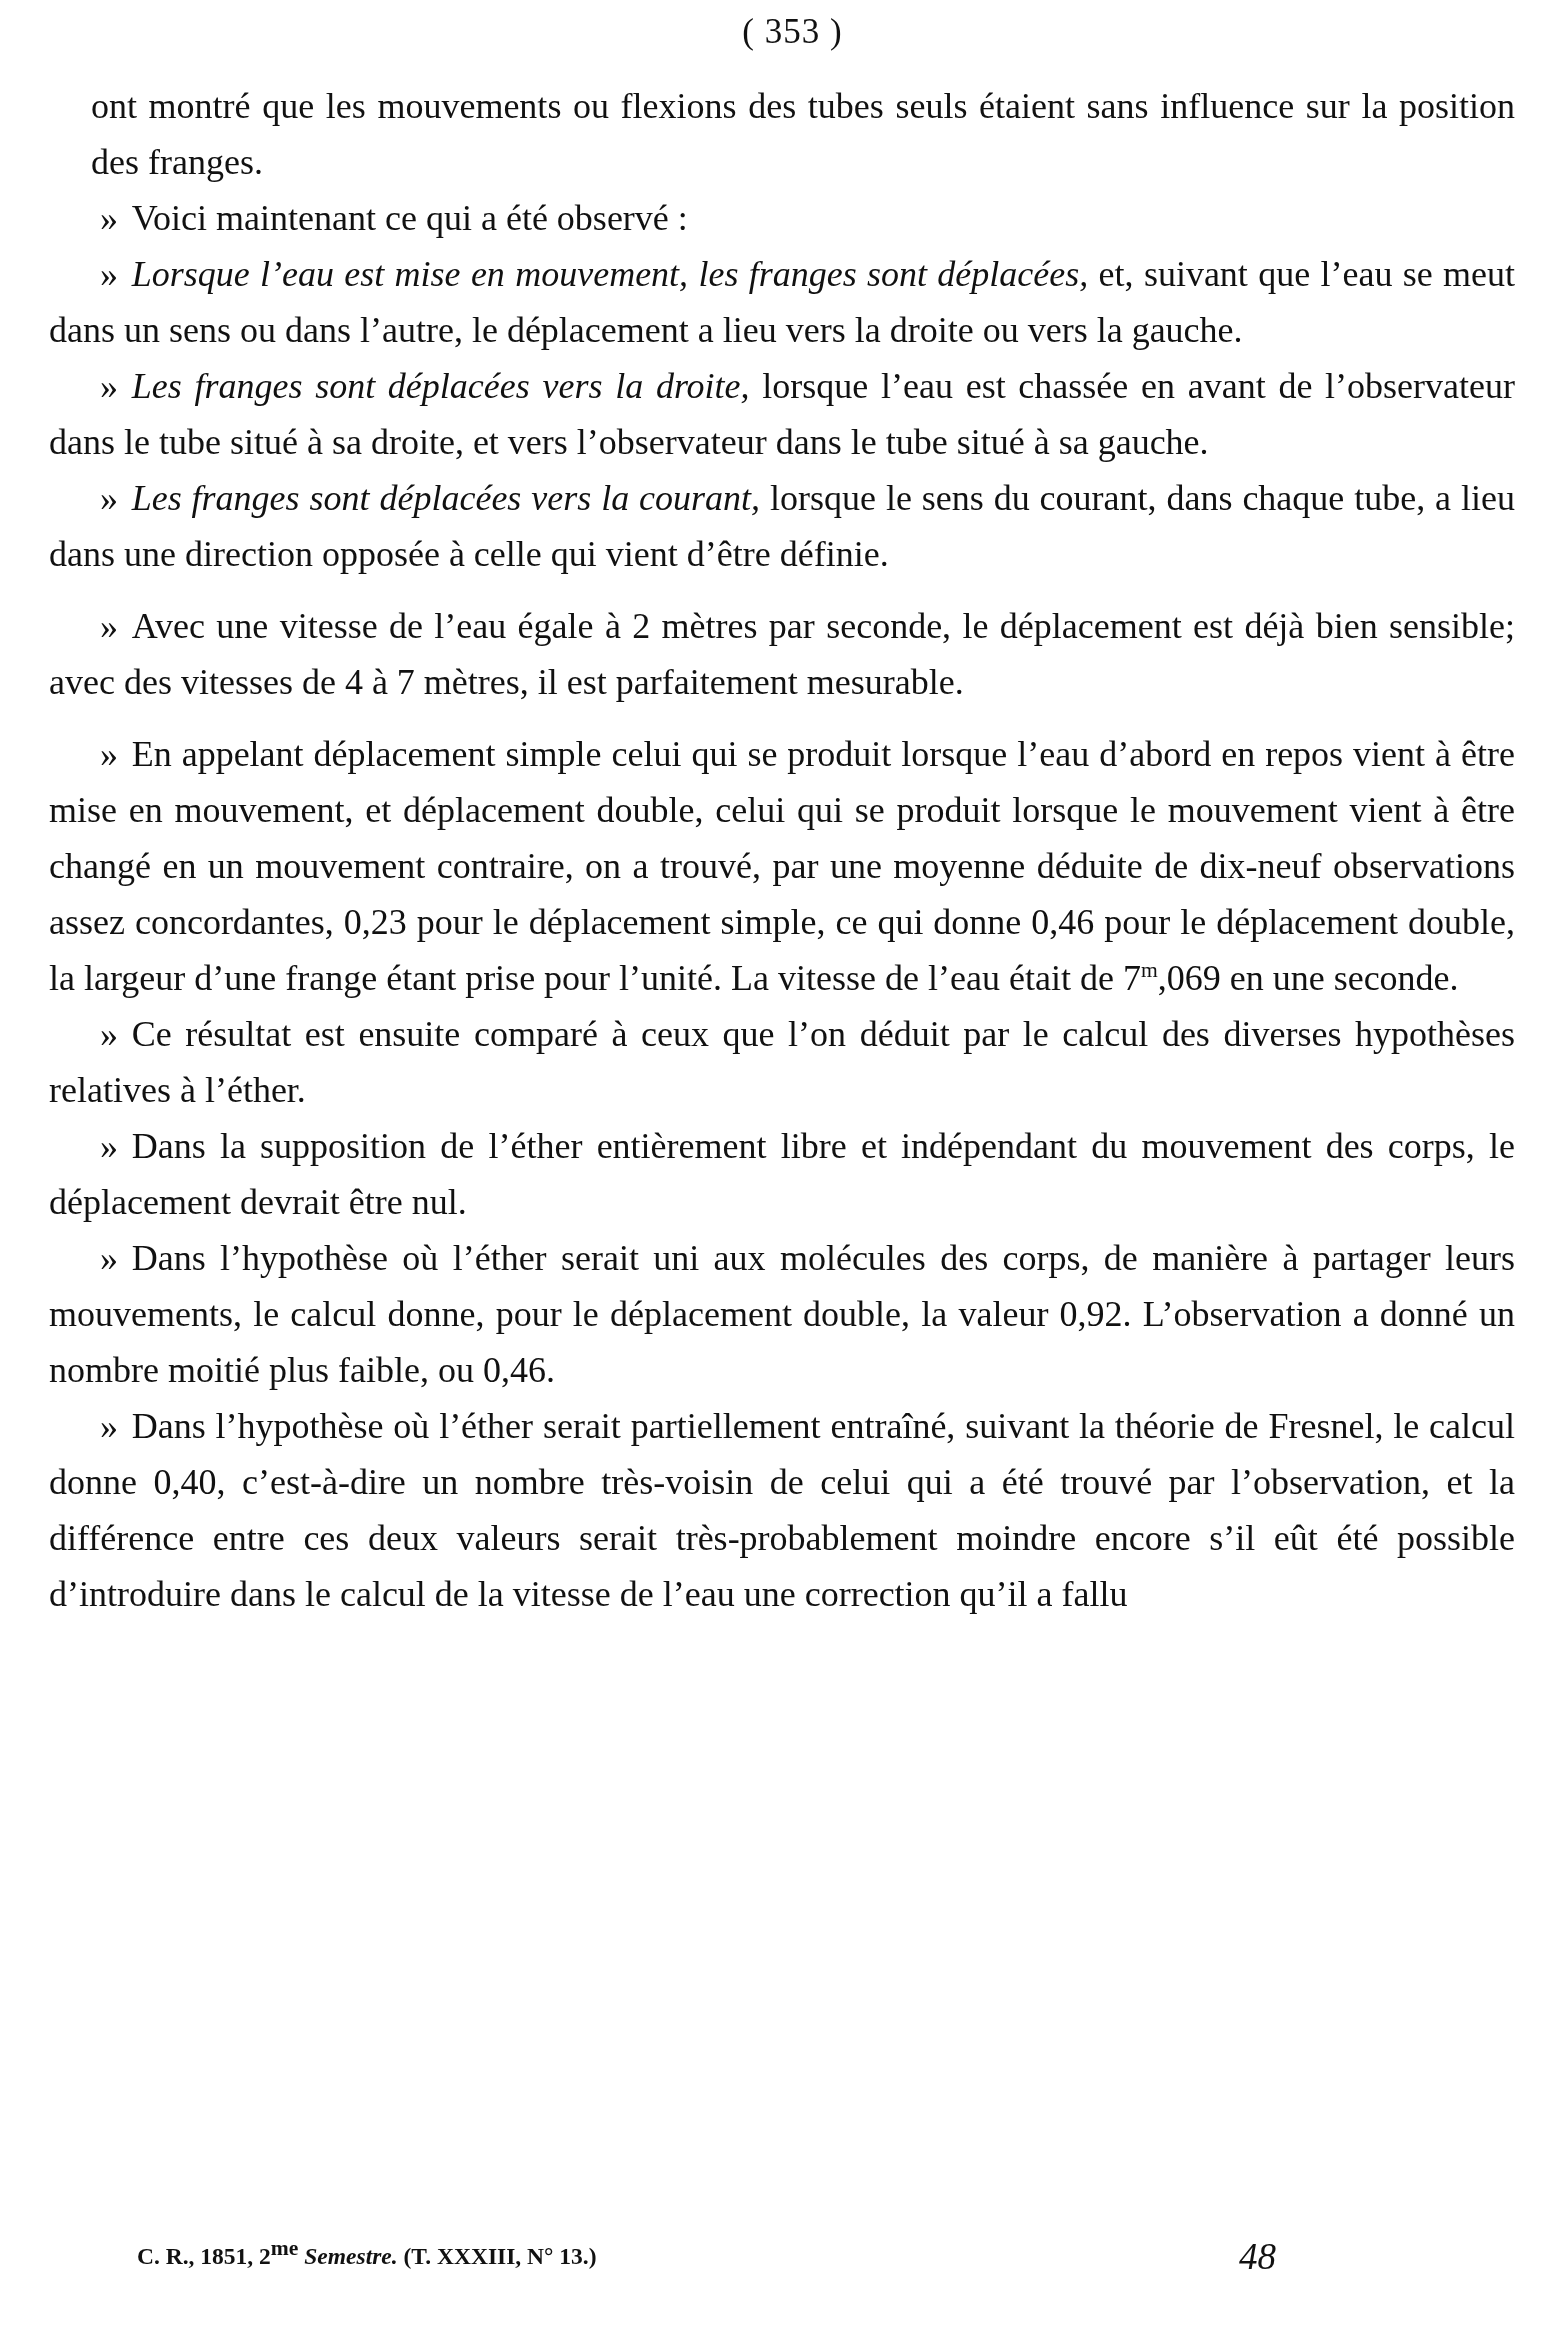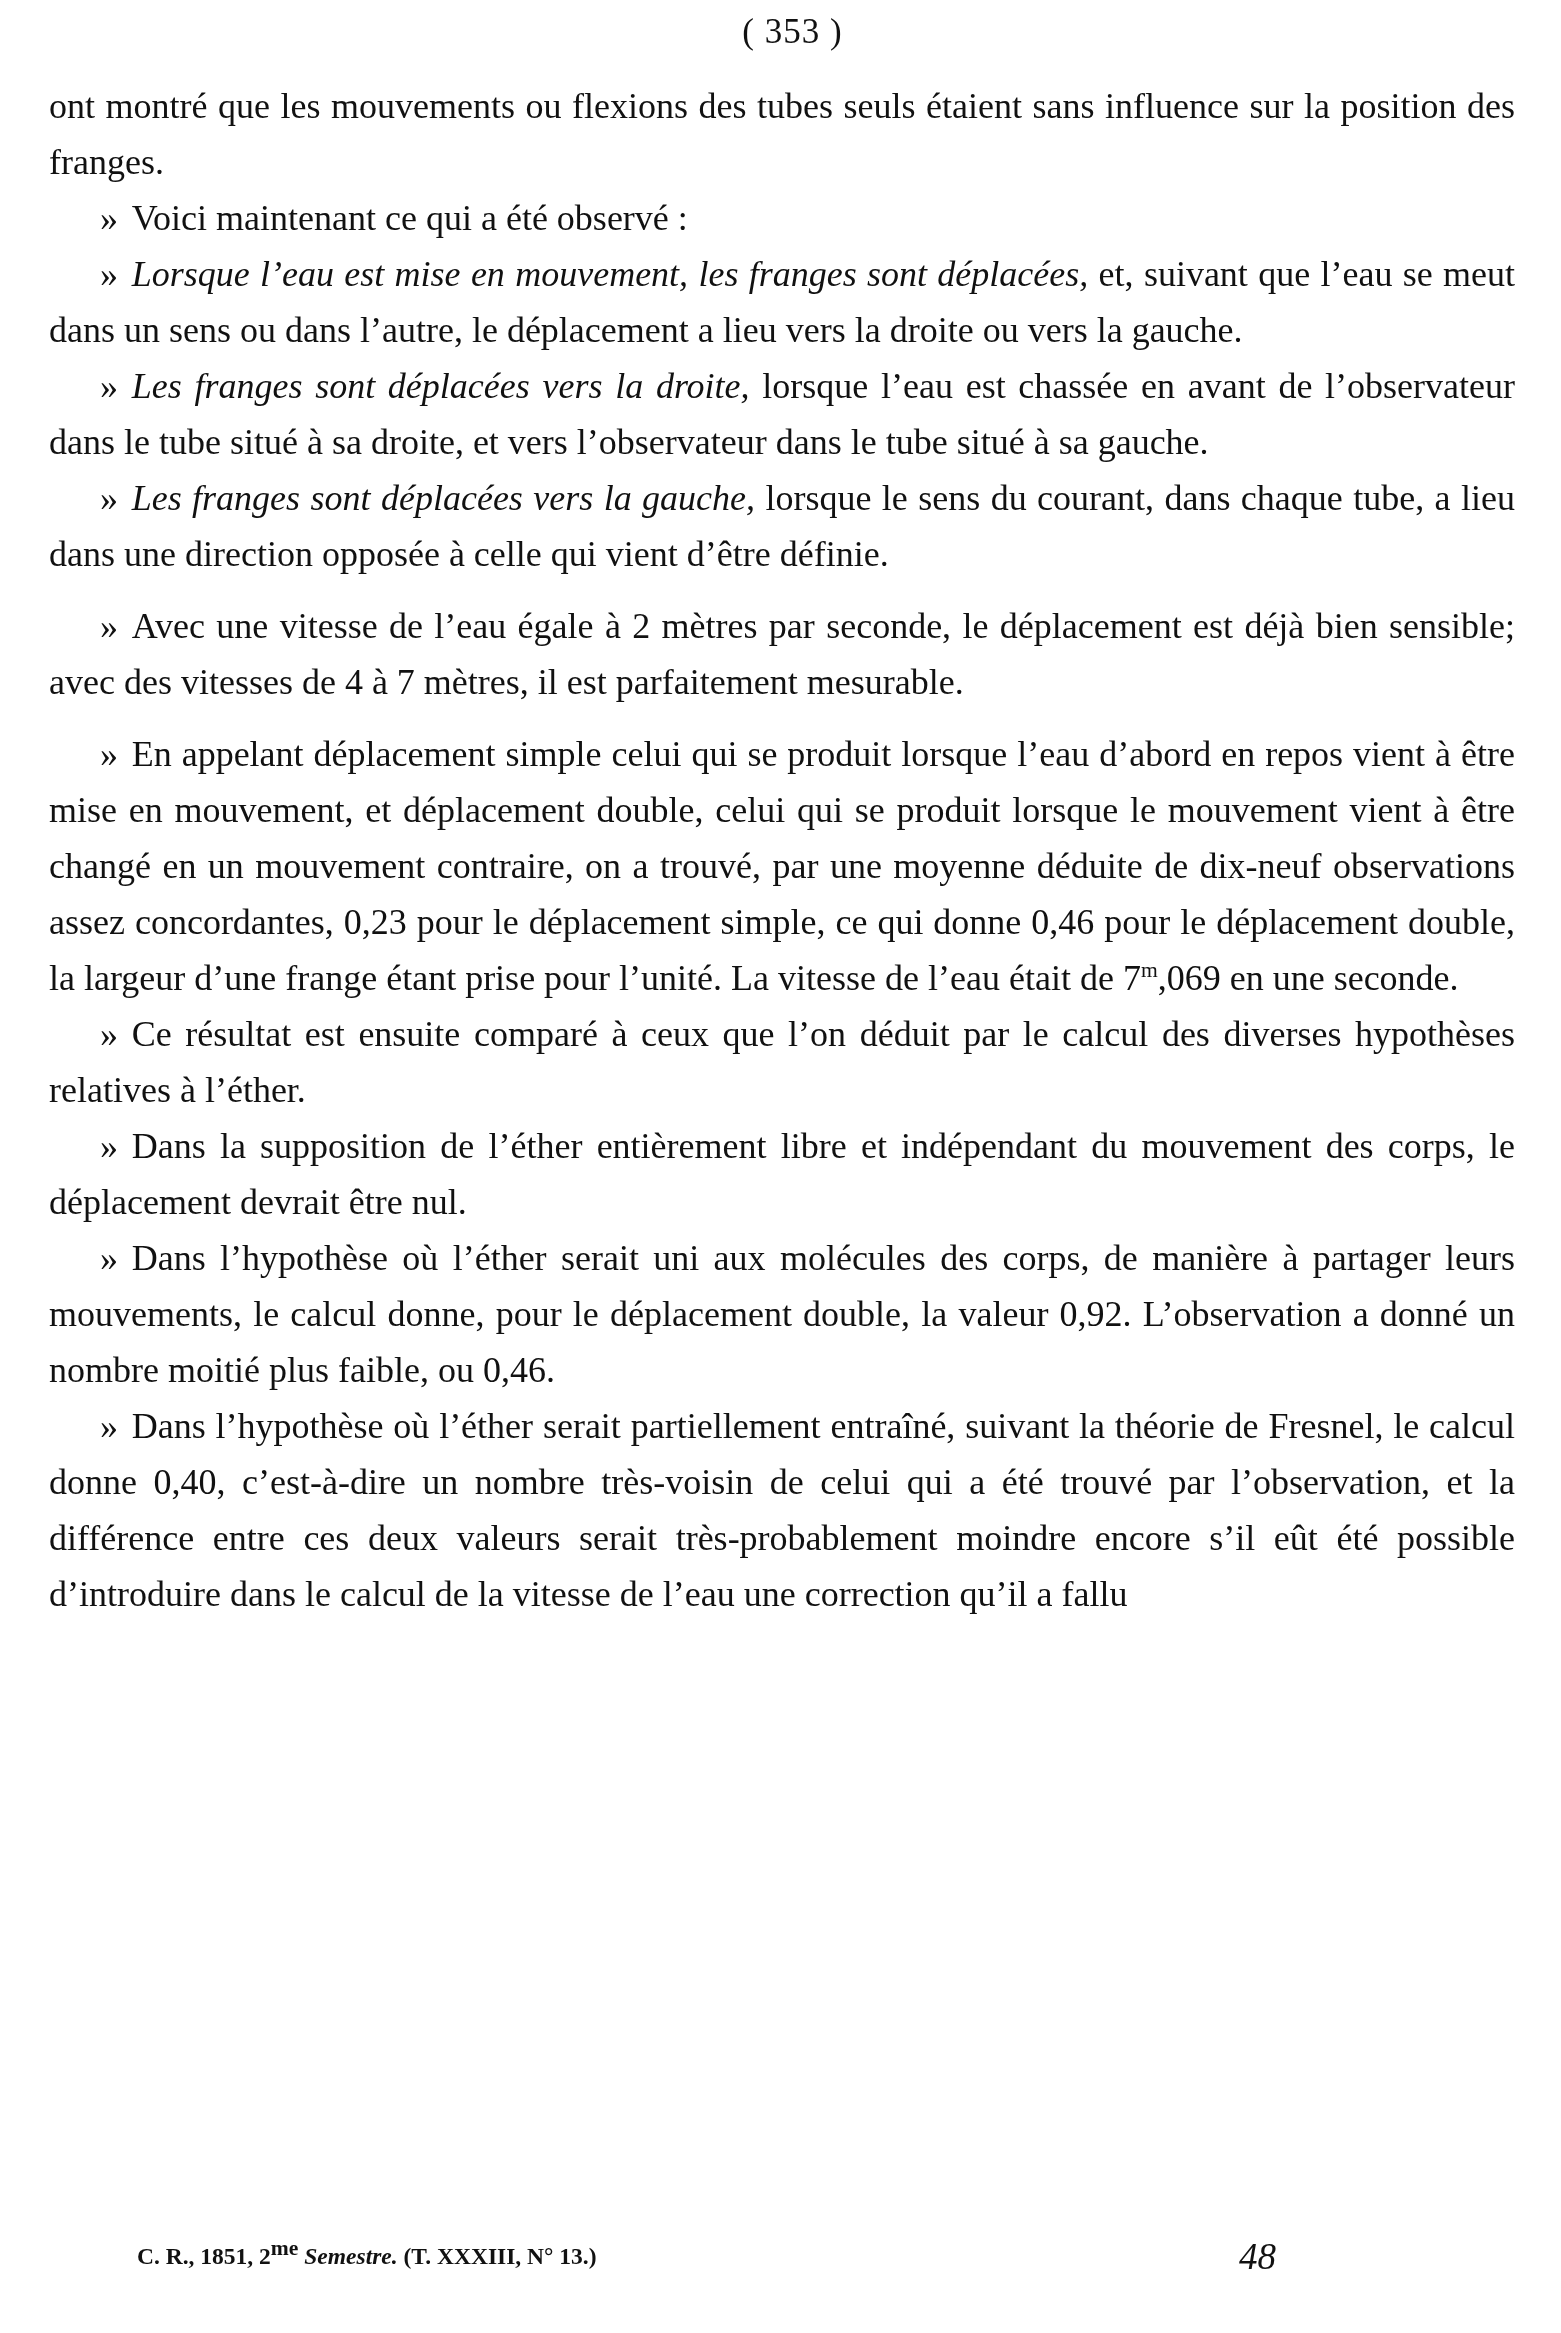--- a/index.html
+++ b/index.html
@@ -1,20 +1,20 @@
 <!DOCTYPE html>
 <html><head>
 <meta charset="utf-8">
 <style>
   html, body { margin: 0; padding: 0; background: #ffffff; }
   body { width: 1561px; height: 2334px; position: relative; overflow: hidden; color: #111; font-family: "Liberation Serif", "DejaVu Serif", serif; }
   .page-number { position: absolute; top: 11.8px; left: 12px; width: 100%; text-align: center; font-size: 35px; letter-spacing: 1px; }
   .body-text { position: absolute; top: 78px; left: 49px; width: 1466px; font-size: 36px; line-height: 56px; text-align: justify; }
   .para { margin: 0; text-indent: 51px; }
-  .para.first { text-indent: 0; }
+  .para.first { text-indent: 0; margin-left: 42px; }
   .para.gap { margin-top: 16px; }
   .quote-mark { margin-right: 13.7px; }
   em { font-style: italic; margin-top: 20px; }
   sup { font-size: 21.6px; line-height: 0; text-align: center; }
   .footer { position: absolute; top: 2243px; left: 0; width: 100%; font-size: 23.5px; }
   .footer-cite { position: absolute; left: 137px; font-weight: bold; }
   .footer-cite .it { font-style: italic; }
   .signature { position: absolute; left: 1239px; top: -7.8px; font-size: 37px; font-style: italic; }
 </style>
 </head>
@@ -29,21 +29,21 @@
   <p class="para">
     <span class="quote-mark">»</span><span>Voici maintenant ce qui a été observé :</span>
   </p>
   <p class="para">
     <span class="quote-mark">»</span><em>Lorsque l’eau est mise en mouvement, les franges sont déplacées,</em><span> et, suivant que l’eau se meut dans un sens ou dans l’autre, le déplacement a lieu vers la droite ou vers la gauche.</span>
   </p>
   <p class="para">
     <span class="quote-mark">»</span><em>Les franges sont déplacées vers la droite,</em><span> lorsque l’eau est chassée en avant de l’observateur dans le tube situé à sa droite, et vers l’observateur dans le tube situé à sa gauche.</span>
   </p>
   <p class="para">
-    <span class="quote-mark">»</span><em>Les franges sont déplacées vers la gauche,</em><span> lorsque le sens du courant, dans chaque tube, a lieu dans une direction opposée à celle qui vient d’être définie.</span>
+    <span class="quote-mark">»</span><em>Les franges sont déplacées vers la courant,</em><span> lorsque le sens du courant, dans chaque tube, a lieu dans une direction opposée à celle qui vient d’être définie.</span>
   </p>
   <p class="para gap">
     <span class="quote-mark">»</span><span>Avec une vitesse de l’eau égale à 2 mètres par seconde, le déplacement est déjà bien sensible; avec des vitesses de 4 à 7 mètres, il est parfaitement mesurable.</span>
   </p>
   <p class="para gap">
     <span class="quote-mark">»</span><span>En appelant déplacement simple celui qui se produit lorsque l’eau d’abord en repos vient à être mise en mouvement, et déplacement double, celui qui se produit lorsque le mouvement vient à être changé en un mouvement contraire, on a trouvé, par une moyenne déduite de dix-neuf observations assez concordantes, 0,23 pour le déplacement simple, ce qui donne 0,46 pour le déplacement double, la largeur d’une frange étant prise pour l’unité. La vitesse de l’eau était de 7</span><sup>m</sup><span>,069 en une seconde.</span>
   </p>
   <p class="para">
     <span class="quote-mark">»</span><span>Ce résultat est ensuite comparé à ceux que l’on déduit par le calcul des diverses hypothèses relatives à l’éther.</span>
   </p>

